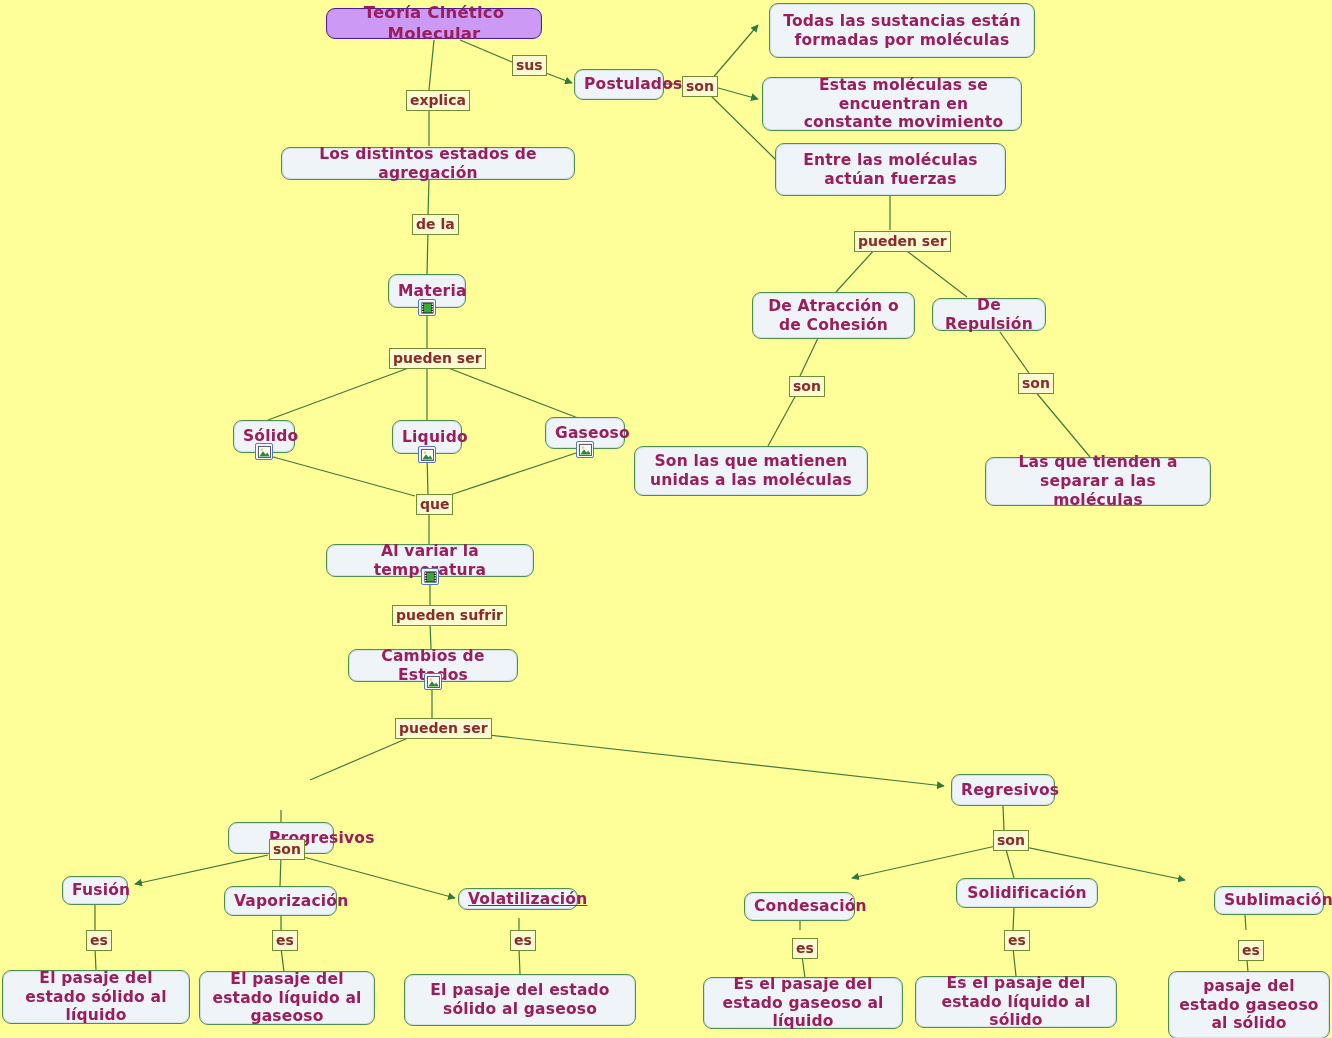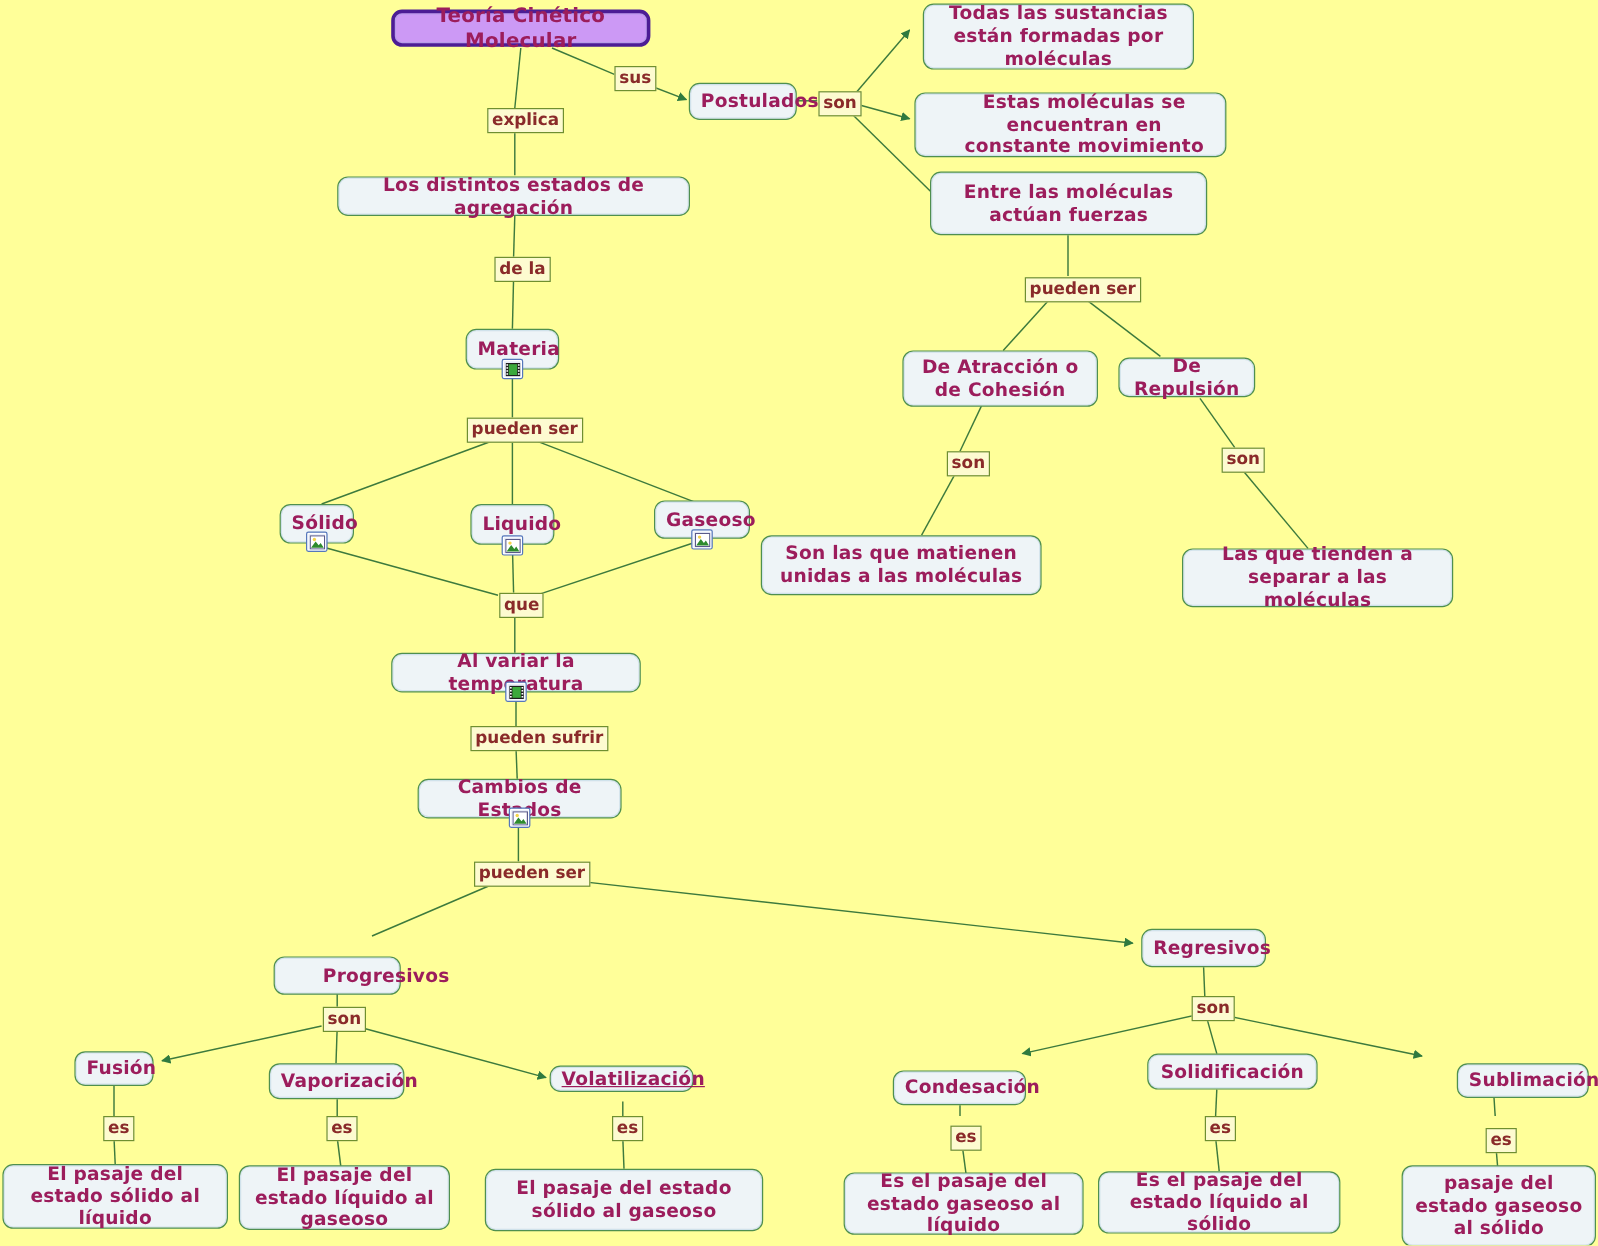--- a/index.html
+++ b/index.html
@@ -36,21 +36,21 @@
     text-align: center;
     display: flex;
     align-items: center;
     justify-content: center;
     padding: 4px 9px;
     letter-spacing: .2px;
     box-shadow: 0 0 0 1px rgba(120,170,200,.25) inset;
   }
   .node.root {
     background: #cc99f5;
-    border: 3px solid #4c1d95;
+    border: 1px solid #4c1d95;
     color: #9c1d5c;
     font-size: 16.5px;
   }
   .node .txt { display: block; width: 100%; }
 
   
   .linklabel {
     position: absolute;
     box-sizing: border-box;
     background: #fdfbd0;
@@ -171,21 +171,21 @@
   </svg>
 
   <div class="node root" style="left:326px; top:8px; width:216px; height:31px;">
     <span class="txt">Teoría Cinético Molecular</span>
   </div>
 
   <div class="node" style="left:574px; top:69px; width:90px; height:31px;">
     <span class="txt">Postulados</span>
   </div>
 
-  <div class="node" style="left:769px; top:3px; width:226px; height:55px;">
+  <div class="node" style="left:769px; top:3px; width:266px; height:55px;">
     <span class="txt">Todas las sustancias están formadas por moléculas</span>
   </div>
 
   <div class="node" style="left:762px; top:77px; width:260px; height:54px;padding-left:32px;">
     <span class="txt">Estas moléculas se encuentran en constante movimiento</span>
   </div>
 
   <div class="node" style="left:775px; top:143px; width:231px; height:53px;">
     <span class="txt">Entre las moléculas actúan fuerzas</span>
   </div>
@@ -287,21 +287,21 @@
     <span class="txt">Cambios de Estados</span>
   </div>
   <div class="badge" style="left:424px; top:673px;">
     <svg width="13" height="12" viewBox="0 0 13 12">
       <rect x="0.5" y="0.5" width="12" height="11" fill="#ffffff" stroke="#5a5a8a" stroke-width="1"></rect>
       <circle cx="4" cy="3.6" r="1.4" fill="#f5d44a"></circle>
       <path d="M 1.2 10.5 L 5 5.2 L 7.6 8.4 L 9.2 6.4 L 11.8 10.5 Z" fill="#2e8b2e"></path>
     </svg>
   </div>
 
-  <div class="node" style="left:228px; top:797px; width:106px; height:32px;padding-left:40px;">
+  <div class="node" style="left:228px; top:822px; width:106px; height:32px;padding-left:40px;">
     <span class="txt">Progresivos</span>
   </div>
 
   <div class="node" style="left:951px; top:774px; width:104px; height:32px;">
     <span class="txt">Regresivos</span>
   </div>
 
   <div class="node" style="left:62px; top:876px; width:66px; height:29px;">
     <span class="txt">Fusión</span>
   </div>

